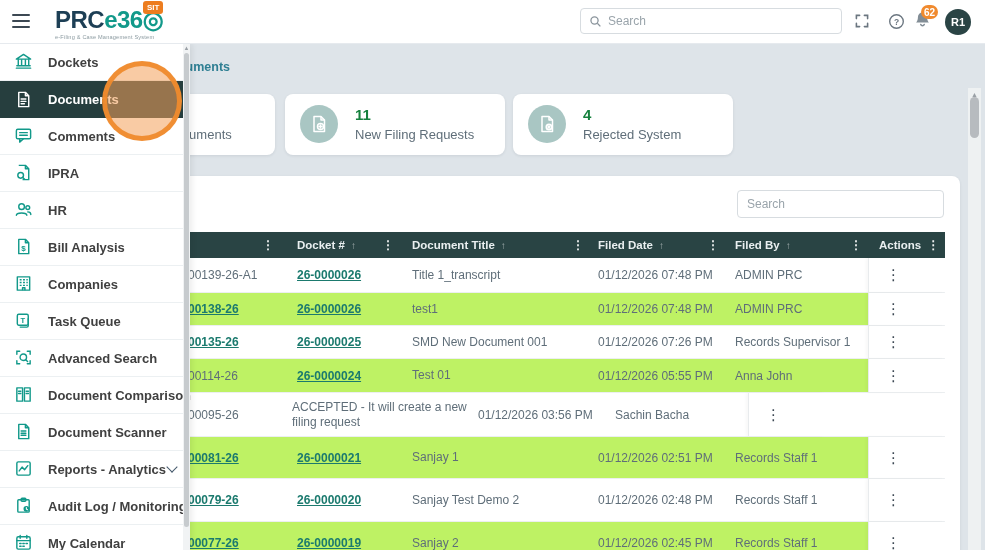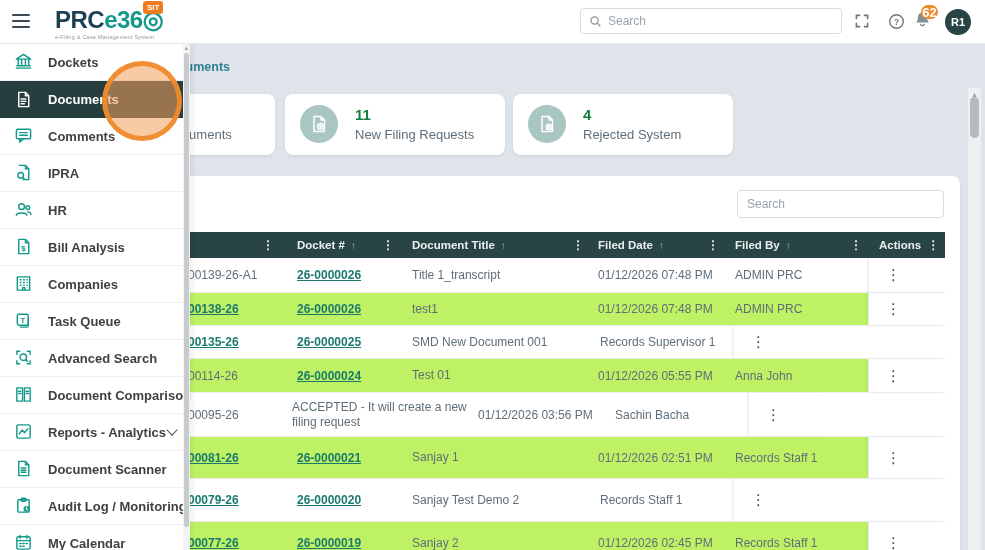--- a/index.html
+++ b/index.html
@@ -21,21 +21,21 @@
   .top-search { position:absolute; left:580px; top:8px; width:262px; height:26px; background:#fff;
                 border:1px solid #d7dce0; border-radius:4px; display:flex; align-items:center; padding:0 8px; }
   .top-search svg { flex:0 0 auto; margin-right:6px; }
   .top-search input { border:none; outline:none; width:100%; font-size:12px; color:#444;
                       font-family:"Liberation Sans", sans-serif; background:transparent; }
   .top-search input::placeholder { color:#9aa4ab; }
   .tb-icon { position:absolute; top:13px; width:18px; height:18px; color:#6b7680; cursor:pointer; }
   .fullscreen-pos { left:854px; } .help-pos { left:888px; }
   .bell-wrap { position:absolute; left:913px; top:10px; width:24px; height:24px; cursor:pointer; }
   .bell-badge { position:absolute; left:8px; top:-5px; min-width:17px; height:14px; background:#f08a2e;
-                color:#fff; font-size:13px; font-weight:700; border-radius:8px; display:flex;
+                color:#fff; font-size:10px; font-weight:700; border-radius:8px; display:flex;
                 align-items:center; justify-content:center; padding:0 0; }
   .avatar { position:absolute; left:945px; top:9px; width:26px; height:26px; border-radius:50%;
             background:#2a4445; color:#fff; font-size:11px; font-weight:700; display:flex;
             align-items:center; justify-content:center; cursor:pointer; }
 
   
   .sidebar { position:absolute; left:0; top:44px; width:190px; height:506px; background:#fff;
              z-index:50; box-shadow:2px 0 6px rgba(0,0,0,0.08); }
   .nav-item { height:37px; display:flex; align-items:center; padding:0 14px; cursor:pointer;
               border-bottom:1px solid #ecf0f2; }
@@ -265,20 +265,23 @@
         <div class="grid-row h33">
           <div class="cell c0">
               <a class="tlink" href="#">00135-26</a>
             </div>
           <div class="cell c1">
               <a class="tlink" href="#">26-0000025</a>
             </div>
           <div class="cell c2">
               <span>SMD New Document 001</span>
             </div>
+          <div class="cell c3">
+              <span class="plain">01/12/2026 07:26 PM</span>
+            </div>
           <div class="cell c4">
               <span class="plain">Records Supervisor 1</span>
             </div>
           <div class="cell c5">
               <button class="row-menu">⋮</button>
             </div>
         </div>
 
         <div class="grid-row h34 alt">
           <div class="cell c0">
@@ -342,20 +345,23 @@
 
         <div class="grid-row h43">
           <div class="cell c0">
               <a class="tlink" href="#">00079-26</a>
             </div>
           <div class="cell c1">
               <a class="tlink" href="#">26-0000020</a>
             </div>
           <div class="cell c2">
               <span>Sanjay Test Demo 2</span>
+            </div>
+          <div class="cell c3">
+              <span class="plain">01/12/2026 02:48 PM</span>
             </div>
           <div class="cell c4">
               <span class="plain">Records Staff 1</span>
             </div>
           <div class="cell c5">
               <button class="row-menu">⋮</button>
             </div>
         </div>
 
         <div class="grid-row h43 alt">
@@ -495,37 +501,37 @@
             <rect x="11" y="3" width="6" height="14"></rect>
             <path d="M4.8 6.5h2.4M4.8 9h2.4M12.8 6.5h2.4M12.8 9h2.4" stroke-linecap="round"></path>
           </svg>
         </span>
       <span class="nav-label">Document Comparison</span>
     </div>
 
     <div class="nav-item">
       <span class="nav-icon">
           <svg width="19" height="19" viewBox="0 0 20 20" fill="none" stroke="currentColor" stroke-width="1.5" stroke-linejoin="round">
-            <rect x="3" y="3" width="14" height="14" rx="1.5"></rect>
-            <path d="M5.5 12.5l3-4 2.6 2.8 3.4-4.3" stroke-linecap="round"></path>
-          </svg>
-        </span>
-      <span class="nav-label">Reports - Analytics</span>
-      <span class="nav-chevron"></span>
-    </div>
-
-    <div class="nav-item">
-      <span class="nav-icon">
-          <svg width="19" height="19" viewBox="0 0 20 20" fill="none" stroke="currentColor" stroke-width="1.5" stroke-linejoin="round">
             <path d="M5 2.5h7L15.5 6v11.5H5z"></path>
             <path d="M12 2.5V6h3.5"></path>
             <path d="M7.5 9.5h5M7.5 11.8h5M7.5 14h5" stroke-linecap="round"></path>
           </svg>
         </span>
       <span class="nav-label">Document Scanner</span>
+    </div>
+
+    <div class="nav-item">
+      <span class="nav-icon">
+          <svg width="19" height="19" viewBox="0 0 20 20" fill="none" stroke="currentColor" stroke-width="1.5" stroke-linejoin="round">
+            <rect x="3" y="3" width="14" height="14" rx="1.5"></rect>
+            <path d="M5.5 12.5l3-4 2.6 2.8 3.4-4.3" stroke-linecap="round"></path>
+          </svg>
+        </span>
+      <span class="nav-label">Reports - Analytics</span>
+      <span class="nav-chevron"></span>
     </div>
 
     <div class="nav-item">
       <span class="nav-icon">
           <svg width="19" height="19" viewBox="0 0 20 20" fill="none" stroke="currentColor" stroke-width="1.5" stroke-linejoin="round">
             <rect x="4" y="4" width="12" height="13" rx="1"></rect>
             <rect x="7.5" y="2.3" width="5" height="3.2" rx="1"></rect>
             <circle cx="13" cy="13.5" r="3" fill="currentColor" stroke="none"></circle>
             <path d="M13 12v1.7l1.2.7" stroke="#fff" stroke-width="1.1" stroke-linecap="round"></path>
           </svg>

